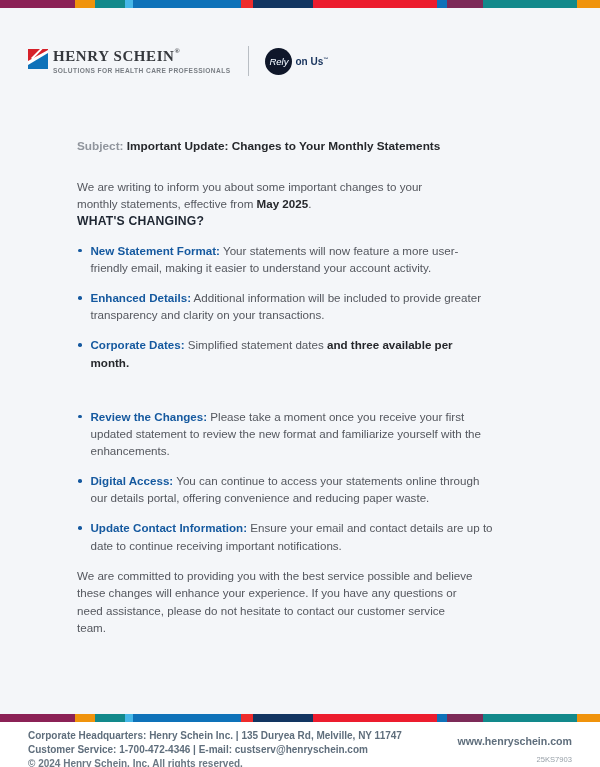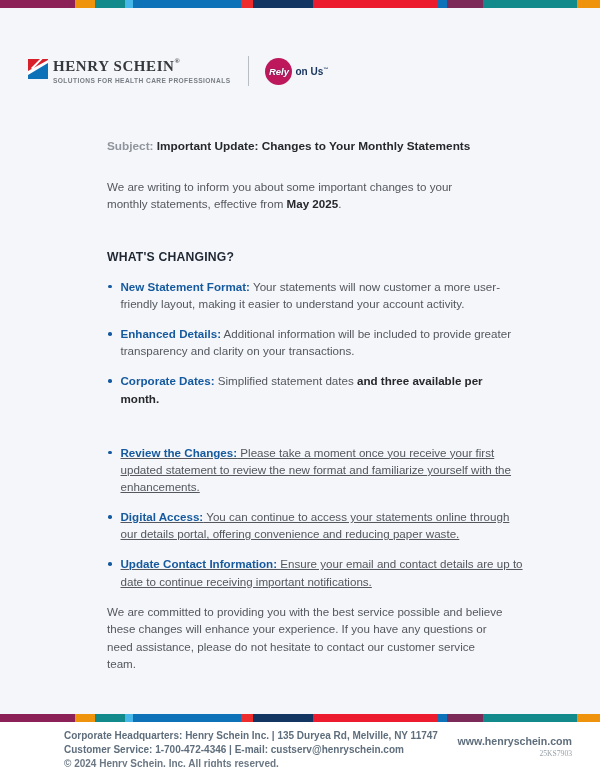--- a/index.html
+++ b/index.html
@@ -20,21 +20,21 @@
     display: flex;
     width: 100%;
     height: 8px;
   }
   .stripe-top { position: absolute; top: 0; left: 0; }
   .stripe-seg { height: 100%; }
 
   
   .header {
     position: absolute;
-    top: 56px;
+    top: 46px;
     left: 28px;
     display: flex;
     align-items: center;
   }
   .hs-logo { display: flex; align-items: flex-start; }
   .hs-icon { width: 20px; height: 20px; margin-right: 5px; margin-top: 1px; }
   .hs-text-block { display: flex; flex-direction: column; }
   .hs-wordmark {
     font-family: "Liberation Serif", serif;
     font-size: 15px;
@@ -57,64 +57,64 @@
     width: 1px;
     height: 30px;
     background: #b9bec4;
     margin: 0 16px 0 18px;
   }
   .rely { display: flex; align-items: center; margin-top: 1px; }
   .rely-circle {
     width: 27px;
     height: 27px;
     border-radius: 50%;
-    background: #be185d;
+    background: #0f172a;
     color: #ffffff;
     font-size: 9.5px;
-    font-weight: bold;
+    font-weight: normal;
     font-style: italic;
     display: flex;
     align-items: center;
     justify-content: center;
     text-shadow: 0 0 1px #123561;
   }
   .rely-onus {
     margin-left: 3px;
     font-size: 10px;
     font-weight: bold;
     color: #16325c;
     white-space: nowrap;
   }
   .rely-onus sup { font-size: 5px; vertical-align: top; }
 
   
   .content {
     position: absolute;
     top: 138px;
-    left: 107px;
+    left: 77px;
     width: 416px;
     font-size: 11.6px;
     color: #54575e;
     line-height: 1.5;
   }
   .subject-row { margin-bottom: 22px; font-weight: bold; font-size: 11.8px; }
   .subject-label { color: #90959d; }
   .subject-text { color: #26282c; }
   .greeting { margin-bottom: 8px; }
-  .intro { max-width: 380px; margin-bottom: 36px; }
+  .intro { max-width: 380px; }
   .bold-dark { font-weight: bold; color: #26282c; }
   .section-heading {
     font-size: 12.2px;
     font-weight: bold;
     color: #1f2733;
     letter-spacing: 0.2px;
     margin-bottom: 11px;
   }
   .bullet-list { list-style: none; margin-bottom: 37px; }
-  .bullet-list.last { margin-bottom: 6px; text-decoration: underline; }
+  .bullet-list.last { margin-bottom: 6px; }
   .bullet-item {
     display: flex;
     margin-bottom: 13px;
     line-height: 1.48;
   }
   .bullet-dot {
     flex: 0 0 auto;
     width: 3.5px;
     height: 3.5px;
     border-radius: 50%;
@@ -132,21 +132,21 @@
     bottom: 0;
     width: 100%;
   }
   .footer-body {
     background: #ffffff;
     height: 45px;
     padding: 7px 28px 0 28px;
     display: flex;
     justify-content: space-between;
   }
-  .footer-left { color: #5f6e7c; margin-left: 36px; }
+  .footer-left { color: #5f6e7c; }
   .footer-line {
     font-size: 10px;
     font-weight: bold;
     line-height: 1.35;
     white-space: nowrap;
   }
   .footer-copyright {
     font-size: 10px;
     font-weight: bold;
     color: #6b7884;
@@ -155,22 +155,21 @@
   .footer-right { text-align: right; padding-top: 6px; }
   .footer-site {
     font-size: 10.6px;
     font-weight: bold;
     color: #5f6e7c;
     white-space: nowrap;
   }
   .footer-code {
     font-size: 7.6px;
     color: #98a0a8;
-    margin-top: 2px;
-    font-family: Liberation Serif, serif;
+    margin-top: 8px;
   }
 </style>
 </head>
 <body>
 
 <div class="page">
 
   <div class="stripe stripe-top">
       <div class="stripe-seg" style="background: rgb(139, 33, 86); width: 12.5%;"></div>
       <div class="stripe-seg" style="background: rgb(240, 147, 12); width: 3.4%;"></div>
@@ -213,21 +212,21 @@
       <span class="subject-text">Important Update: Changes to Your Monthly Statements</span>
     </div>
 
 
     <p class="intro"><span>We are writing to inform you about some important changes to your monthly statements, effective from </span><span class="bold-dark">May 2025</span><span>.</span></p>
 
     <h3 class="section-heading">WHAT'S CHANGING?</h3>
     <ul class="bullet-list">
       <li class="bullet-item">
         <span class="bullet-dot"></span>
-        <span class="bullet-body"><span class="bullet-lead">New Statement Format:</span><span> Your statements will now customer a more user-friendly layout, making it easier to understand your account activity.</span></span>
+        <span class="bullet-body"><span class="bullet-lead">New Statement Format:</span><span> Your statements will now feature a more user-friendly email, making it easier to understand your account activity.</span></span>
       </li>
       <li class="bullet-item">
         <span class="bullet-dot"></span>
         <span class="bullet-body"><span class="bullet-lead">Enhanced Details:</span><span> Additional information will be included to provide greater transparency and clarity on your transactions.</span></span>
       </li>
       <li class="bullet-item">
         <span class="bullet-dot"></span>
         <span class="bullet-body"><span class="bullet-lead">Corporate Dates:</span><span> Simplified statement dates </span><span class="bold-dark">and three available per month.</span></span>
       </li>
     </ul>

